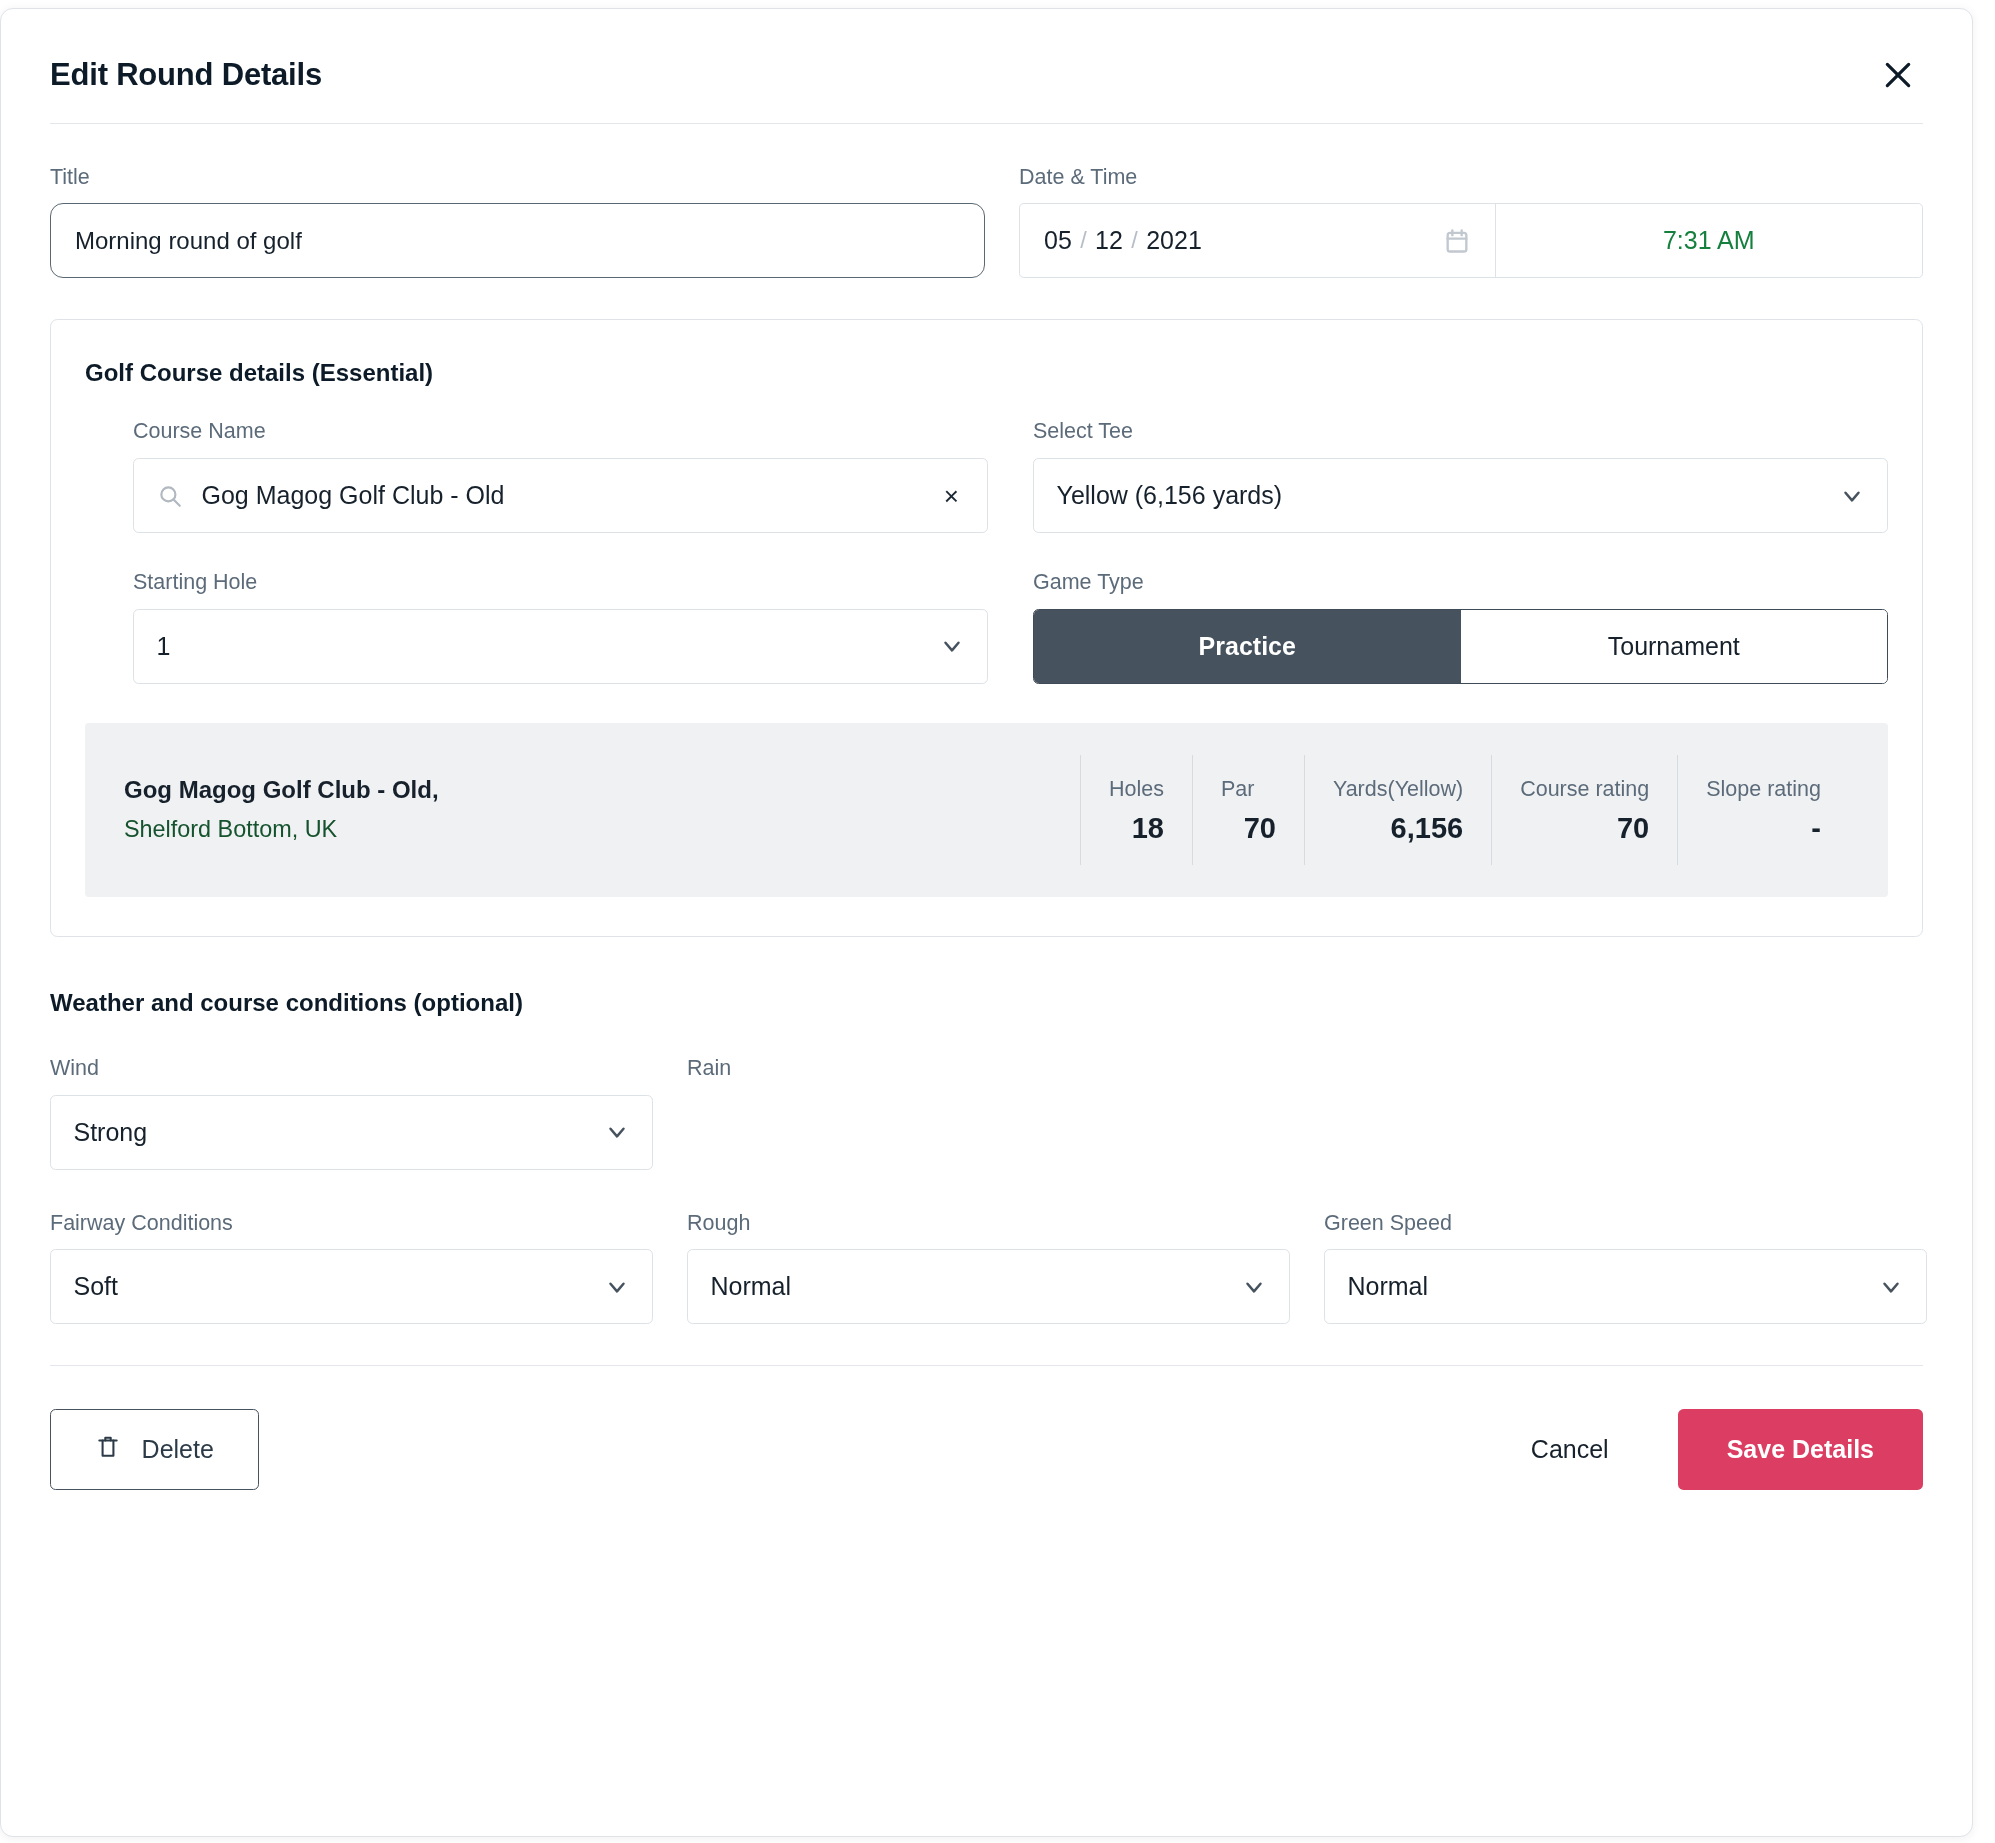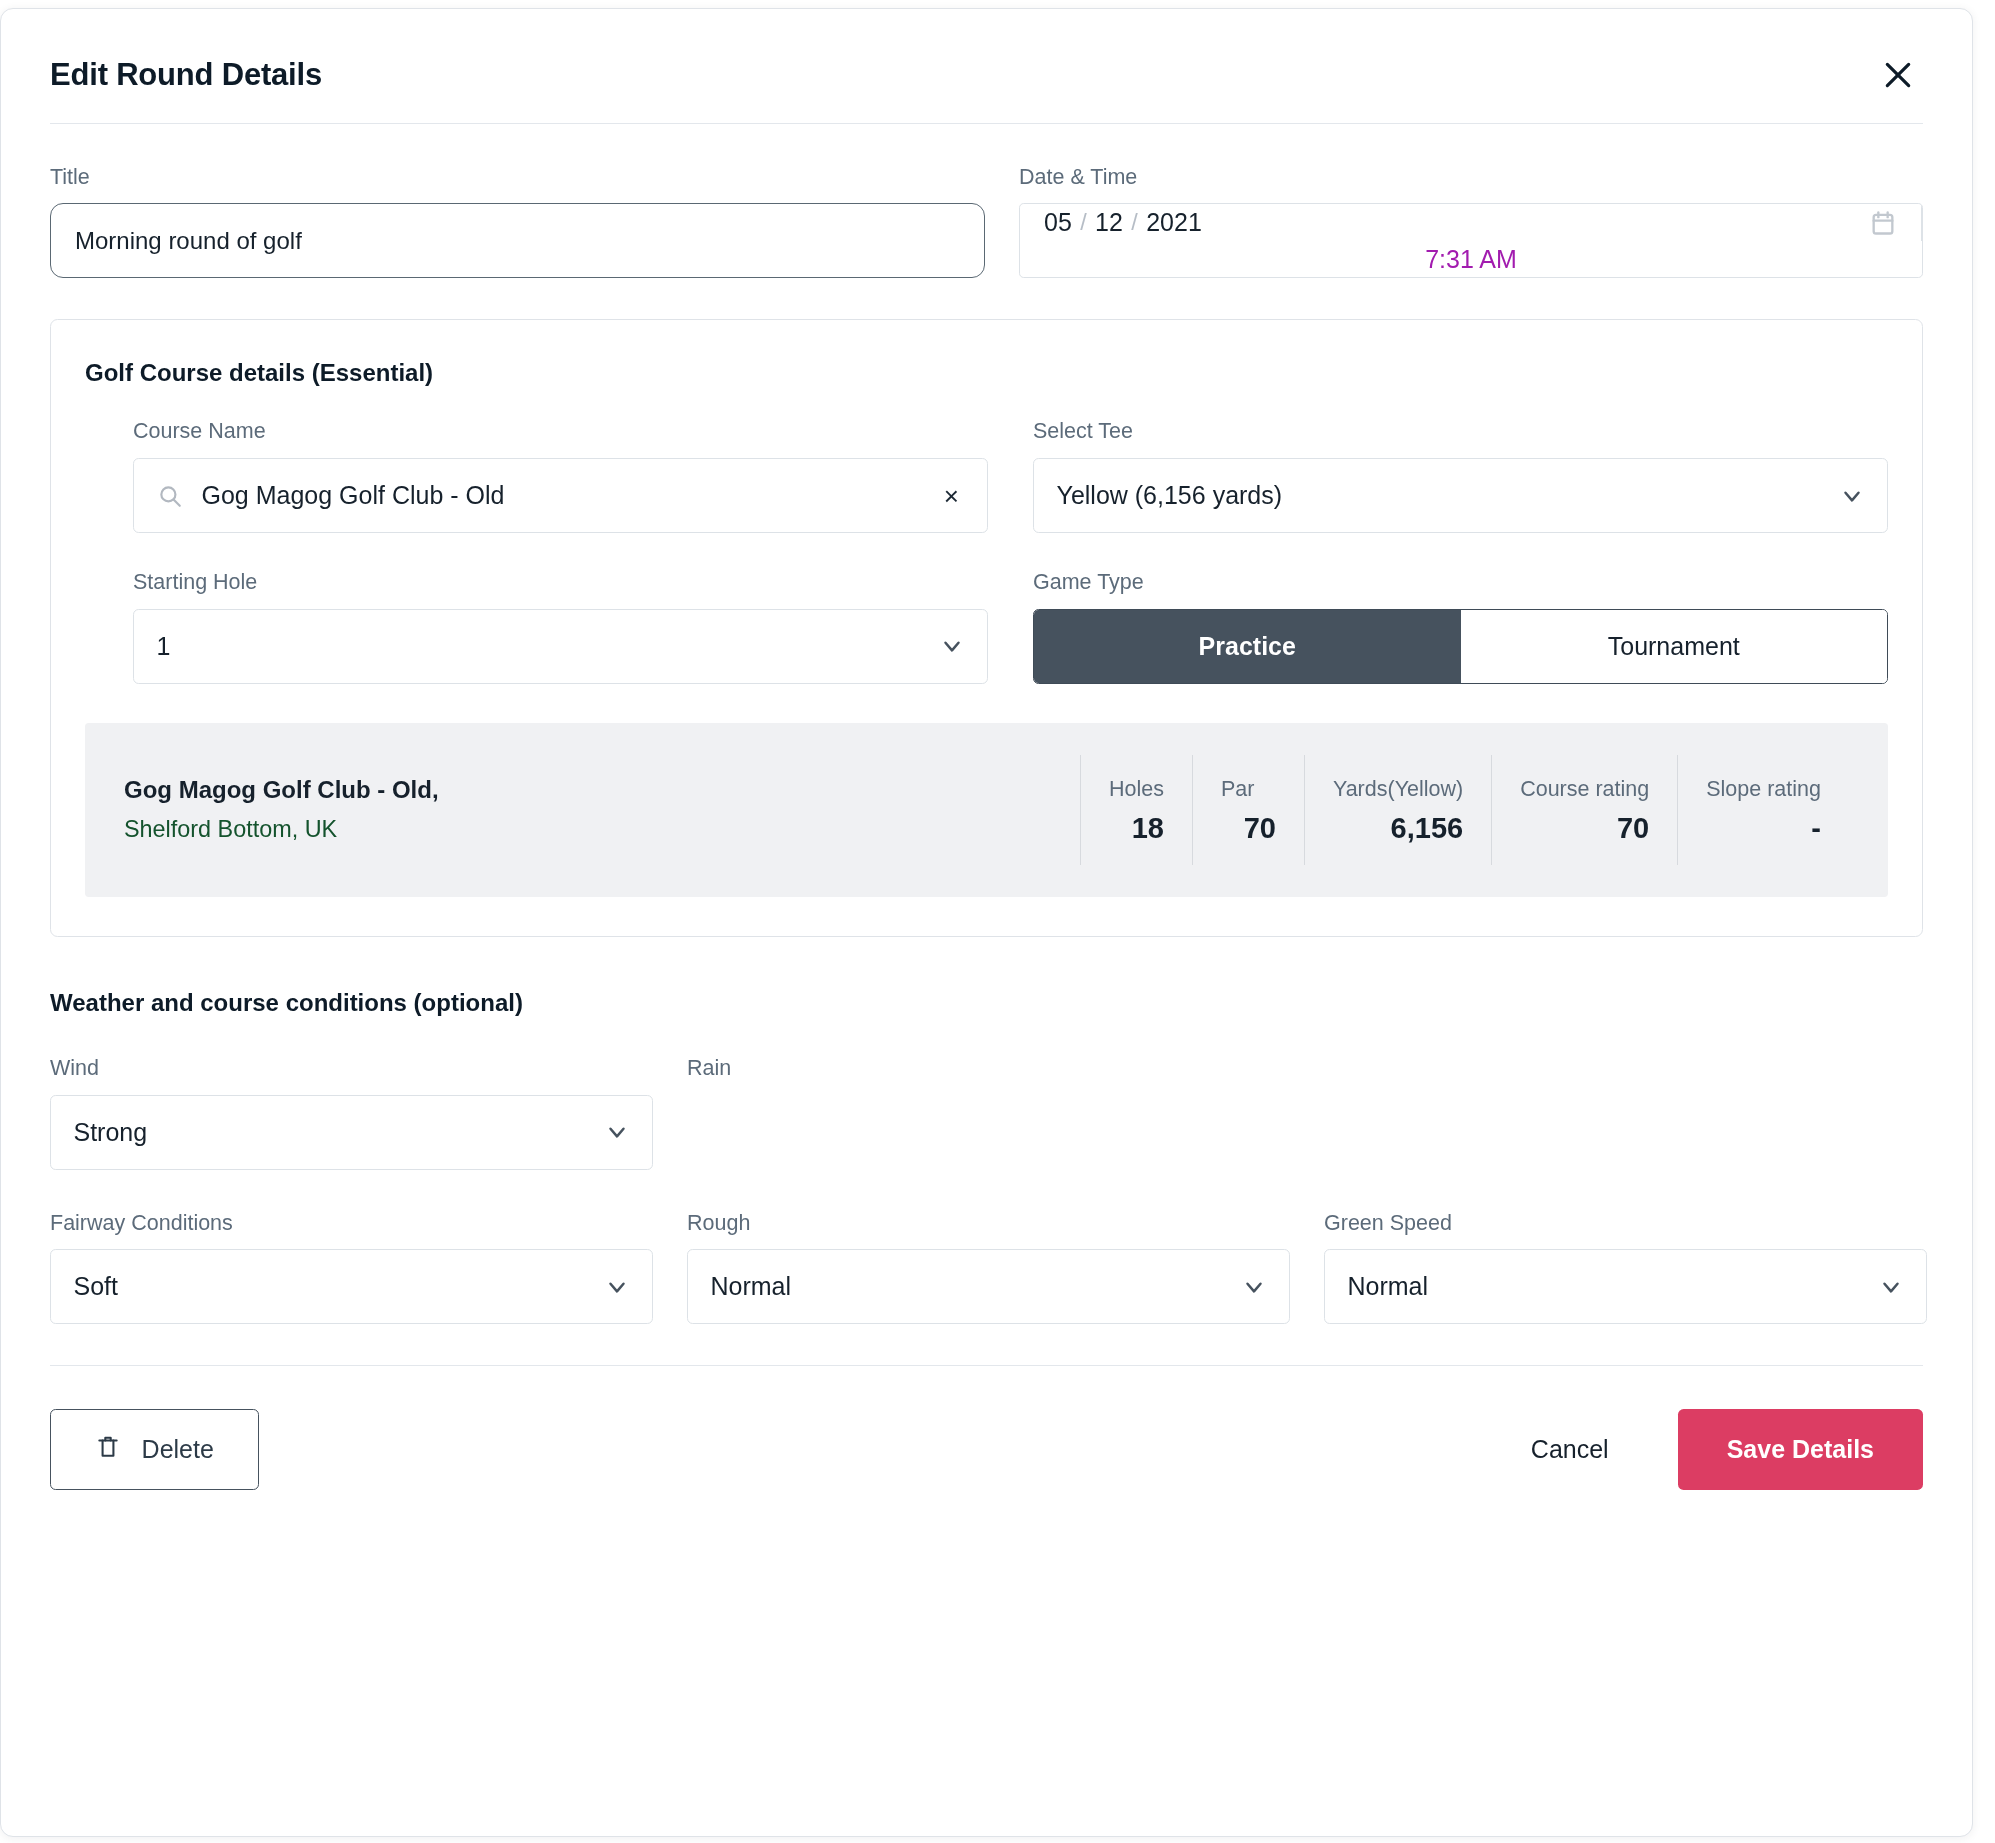--- a/index.html
+++ b/index.html
@@ -89,21 +89,20 @@
 
   
   .datetime-group {
     display: flex;
     width: 100%;
     height: 75px;
     border: 0.9px solid #dde2e7;
     border-radius: 4.7px;
     overflow: hidden;
     background: #fff;
-    flex-direction: column;
   }
   .date-part {
     flex: 1;
     display: flex;
     align-items: center;
     padding: 0 24px;
     border-right: 0.9px solid #dde2e7;
   }
   .date-seg {
     font-size: 25px;
@@ -118,21 +117,21 @@
     margin-left: auto;
     display: flex;
     align-items: center;
   }
   .time-part {
     flex: 1;
     display: flex;
     align-items: center;
     justify-content: center;
     font-size: 25px;
-    color: #a21caf;
+    color: #15803d;
   }
 
   
   .course-panel {
     margin-top: 41px;
     border: 0.9px solid #dfe3e8;
     border-radius: 7.5px;
     padding: 41px 34px 39px 34px;
   }
   .panel-title {

